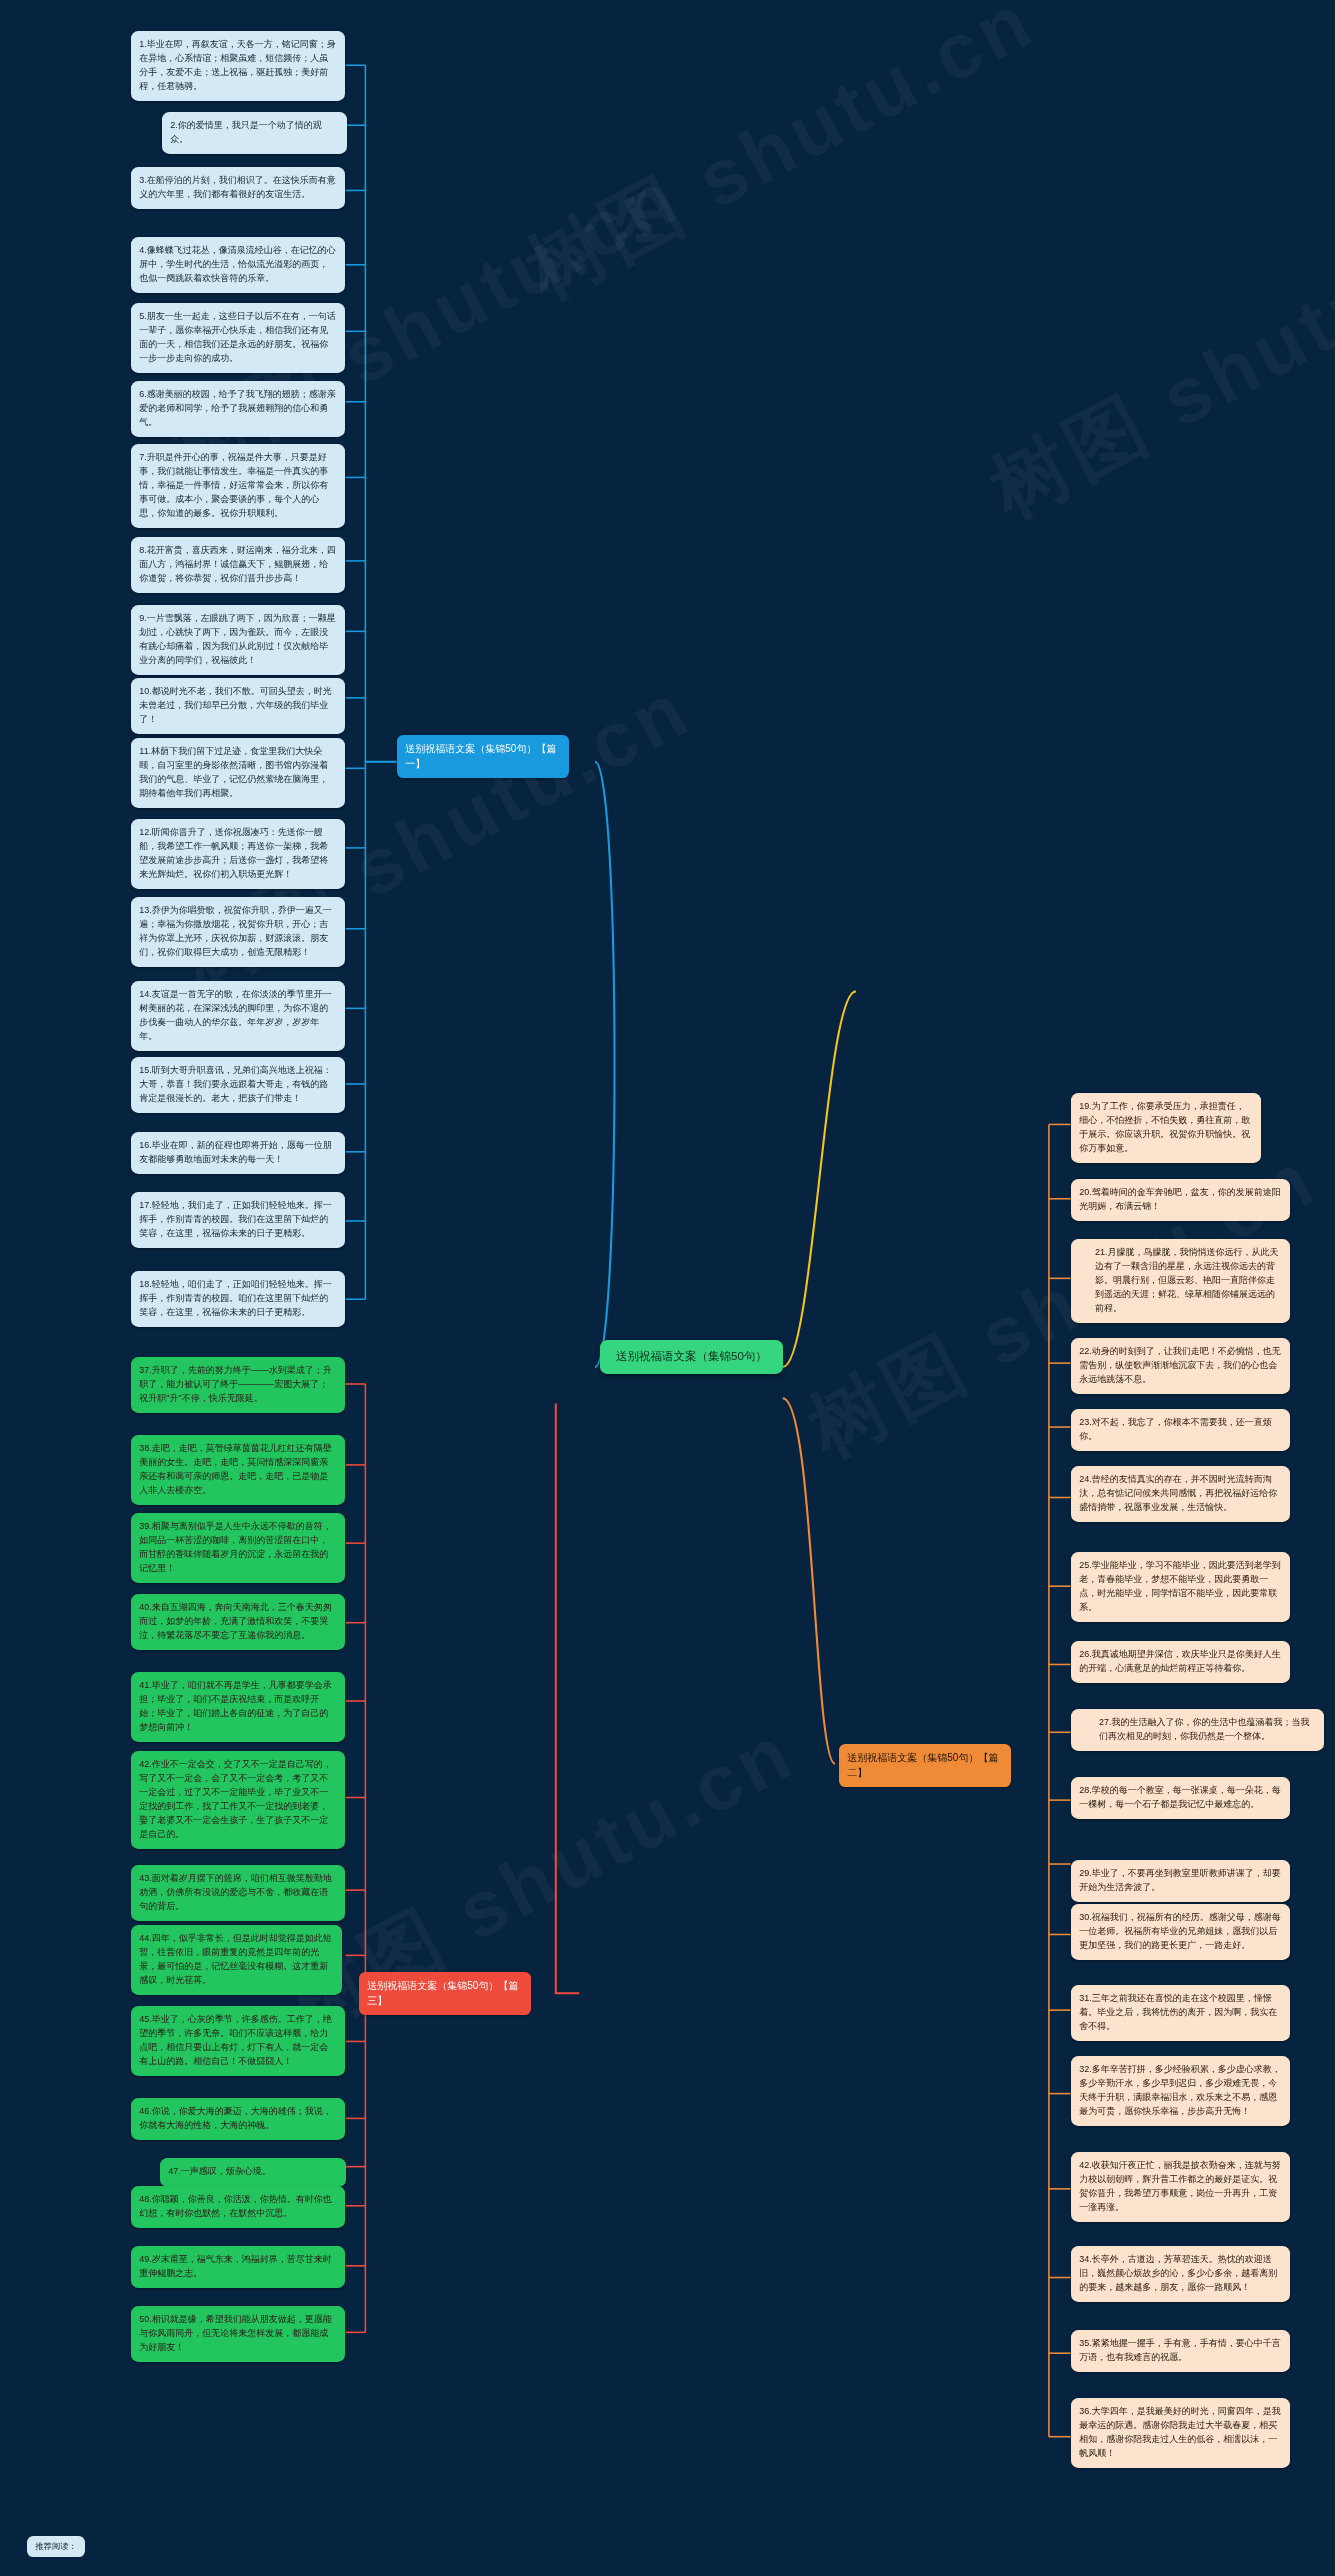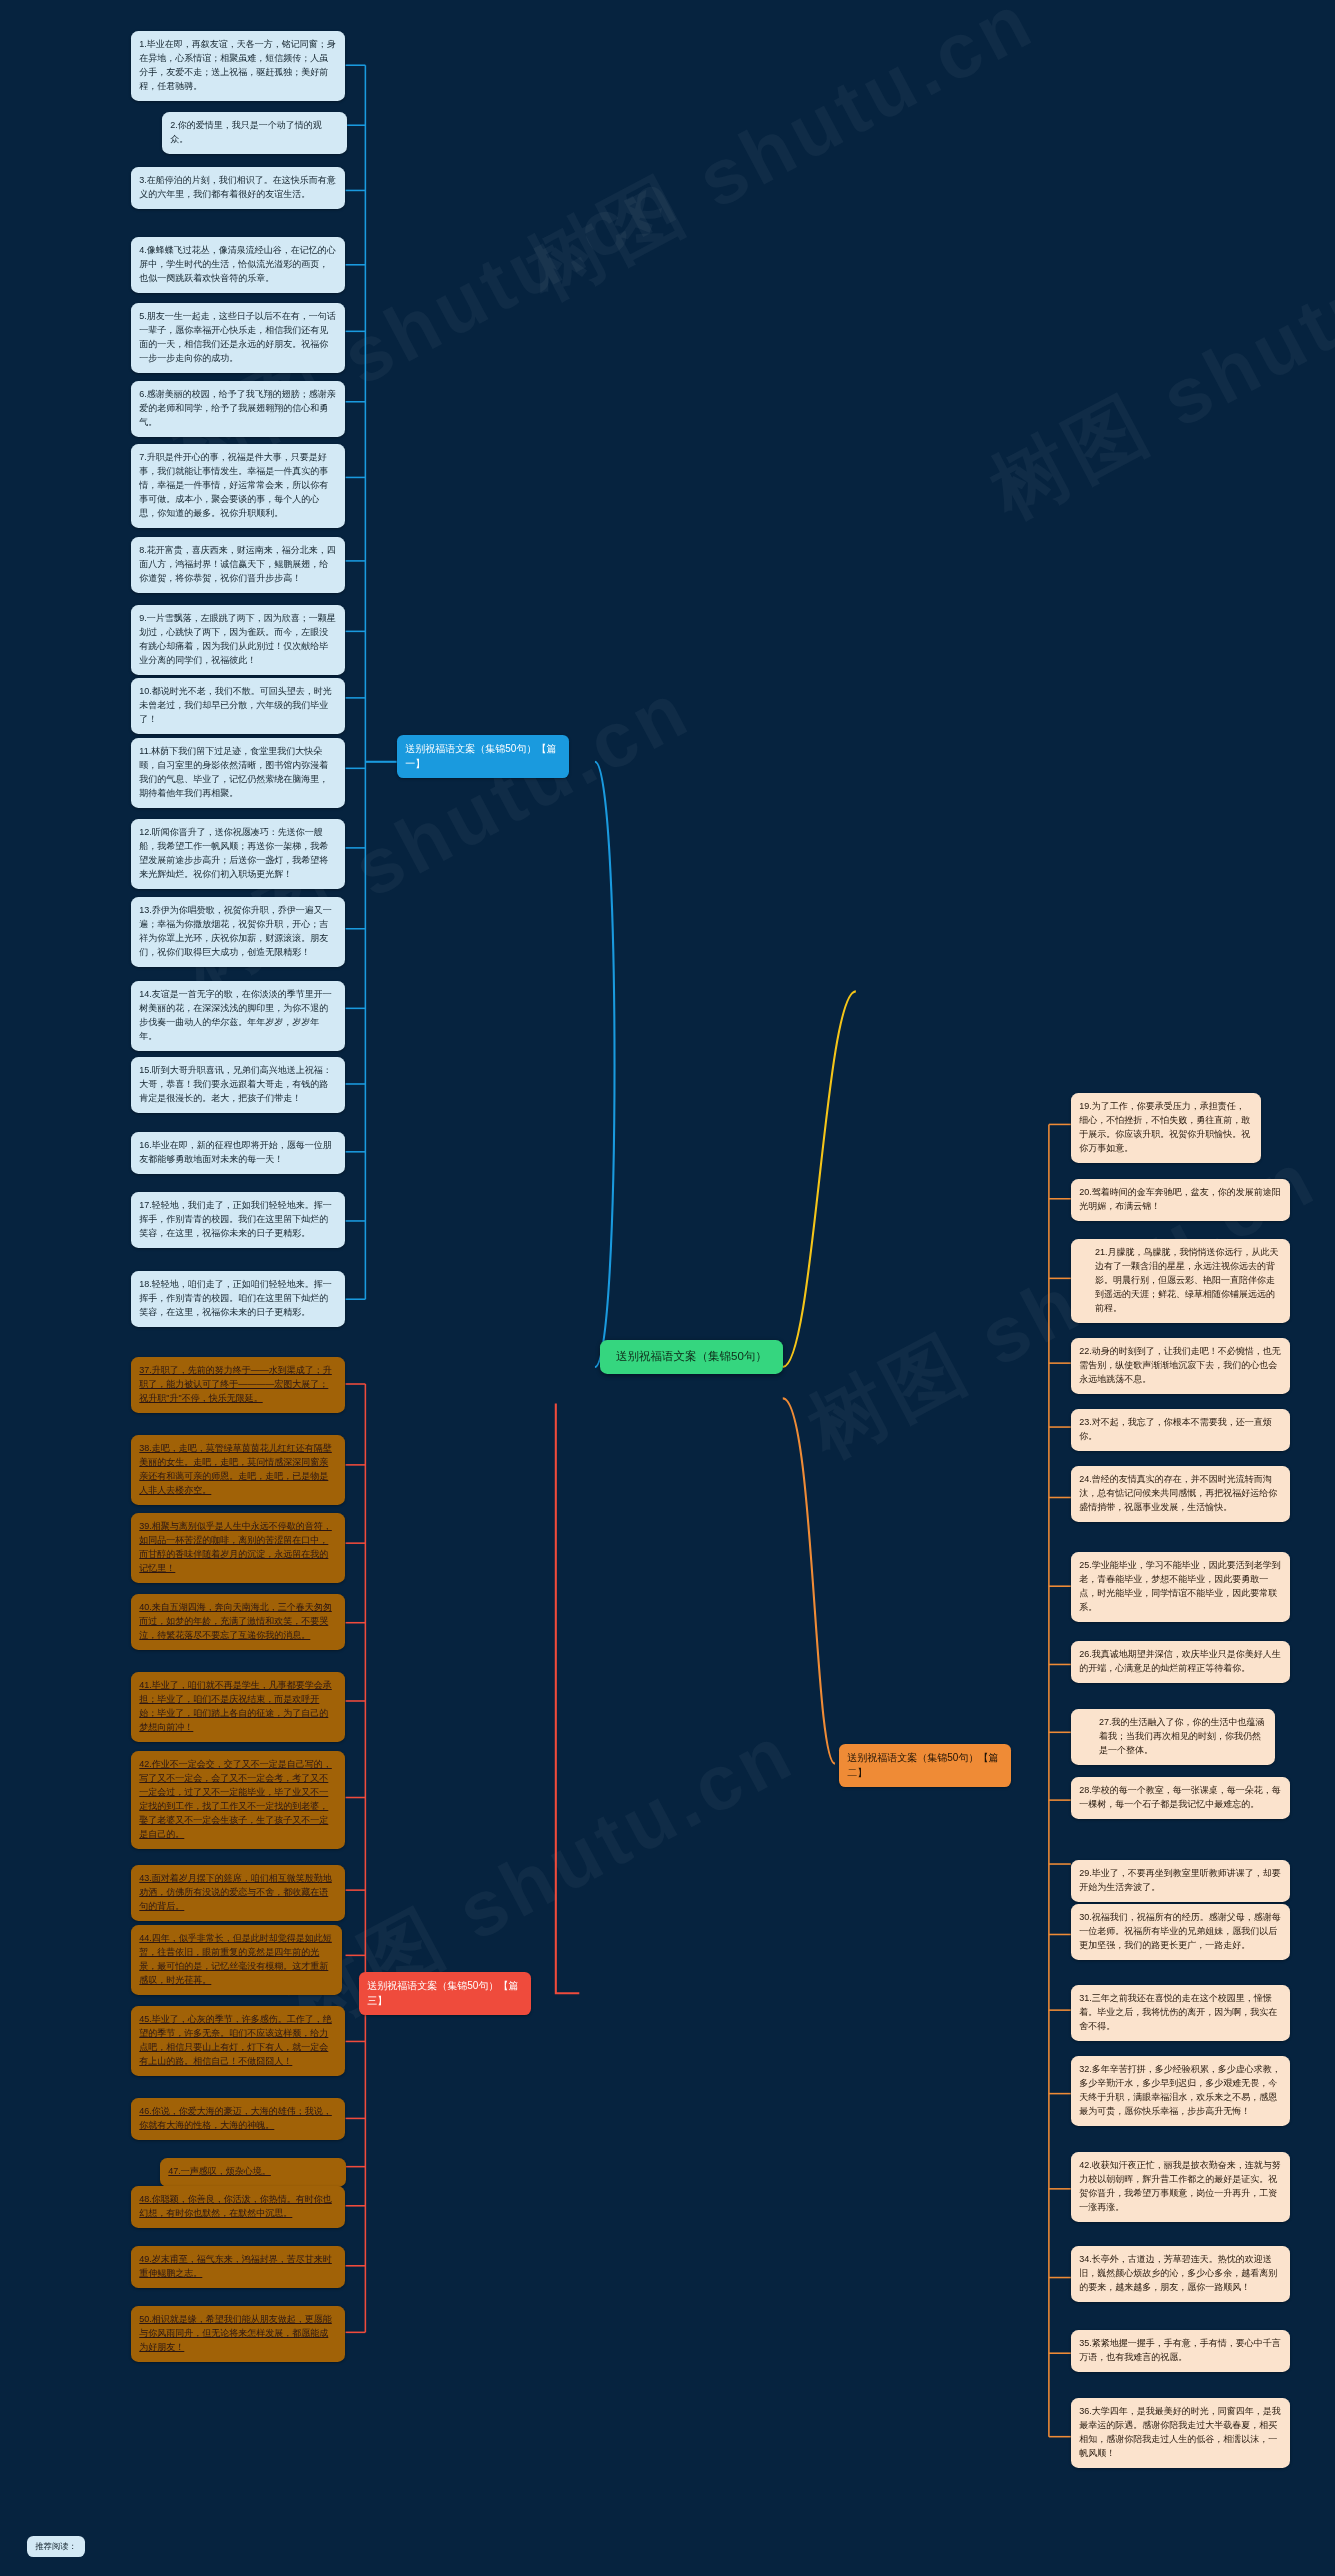--- a/index.html
+++ b/index.html
@@ -20,21 +20,21 @@
   .node{
     position:absolute;box-sizing:border-box;
     border-radius:7.3px;
     padding:7.3px 8.3px;
     line-height:1.55;
     word-break:break-all;
     box-shadow:0 1px 2.6px rgba(0,0,0,.35);
   }
   
   .leaf-blue{background:#d3e9f5;color:#12222c;font-size:9px;}
-  .leaf-pink{background:#a16207;color:#2a1513;font-size:9px;text-decoration:underline;}
+  .leaf-pink{background:#22c55e;color:#2a1513;font-size:9px;}
   .leaf-peach{background:#fbe3cd;color:#24160a;font-size:9px;}
 
   
   .branch{
     font-size:10px;line-height:1.5;font-weight:400;
     border-radius:6.3px;padding:6.3px 8.3px;
   }
   .branch-blue{background:#1a9ade;color:#ffffff;}
   .branch-orange{background:#ef8b36;color:#1d1206;}
   .branch-red{background:#ef4b3c;color:#ffffff;}
@@ -167,21 +167,21 @@
     </div>
   <div id="leaves-b2">
       <div class="node leaf-peach" style="left: 1071px; top: 1093px; width: 190px;">19.为了工作，你要承受压力，承担责任，细心，不怕挫折，不怕失败，勇往直前，敢于展示。你应该升职。祝贺你升职愉快。祝你万事如意。</div>
       <div class="node leaf-peach" style="left: 1071px; top: 1179px; width: 219px;">20.驾着時间的金车奔驰吧，盆友，你的发展前途阳光明媚，布满云锦！</div>
       <div class="node leaf-peach" style="left: 1071px; top: 1239px; width: 219px; padding-left: 24px;">21.月朦胧，鸟朦胧，我悄悄送你远行，从此天边有了一颗含泪的星星，永远注视你远去的背影。明晨行别，但愿云彩、艳阳一直陪伴你走到遥远的天涯；鲜花、绿草相随你铺展远远的前程。</div>
       <div class="node leaf-peach" style="left: 1071px; top: 1338px; width: 219px;">22.动身的时刻到了，让我们走吧！不必惋惜，也无需告别，纵使歌声渐渐地沉寂下去，我们的心也会永远地跳荡不息。</div>
       <div class="node leaf-peach" style="left: 1071px; top: 1409px; width: 219px;">23.对不起，我忘了，你根本不需要我，还一直烦你。</div>
       <div class="node leaf-peach" style="left: 1071px; top: 1466px; width: 219px;">24.曾经的友情真实的存在，并不因时光流转而淘汰，总有惦记问候来共同感慨，再把祝福好运给你盛情捎带，祝愿事业发展，生活愉快。</div>
       <div class="node leaf-peach" style="left: 1071px; top: 1552px; width: 219px;">25.学业能毕业，学习不能毕业，因此要活到老学到老，青春能毕业，梦想不能毕业，因此要勇敢一点，时光能毕业，同学情谊不能毕业，因此要常联系。</div>
       <div class="node leaf-peach" style="left: 1071px; top: 1641px; width: 219px;">26.我真诚地期望并深信，欢庆毕业只是你美好人生的开端，心满意足的灿烂前程正等待着你。</div>
-      <div class="node leaf-peach" style="left: 1071px; top: 1709px; width: 204px; padding-left: 28px;">27.我的生活融入了你，你的生活中也蕴涵着我；当我们再次相见的时刻，你我仍然是一个整体。</div>
+      <div class="node leaf-peach" style="left: 1071px; top: 1709px; width: 253px; padding-left: 28px;">27.我的生活融入了你，你的生活中也蕴涵着我；当我们再次相见的时刻，你我仍然是一个整体。</div>
       <div class="node leaf-peach" style="left: 1071px; top: 1777px; width: 219px;">28.学校的每一个教室，每一张课桌，每一朵花，每一棵树，每一个石子都是我记忆中最难忘的。</div>
       <div class="node leaf-peach" style="left: 1071px; top: 1844px; width: 219px; margin-top: 16px;">29.毕业了，不要再坐到教室里听教师讲课了，却要开始为生活奔波了。</div>
       <div class="node leaf-peach" style="left: 1071px; top: 1904px; width: 219px;">30.祝福我们，祝福所有的经历。感谢父母，感谢每一位老师。祝福所有毕业的兄弟姐妹，愿我们以后更加坚强，我们的路更长更广，一路走好。</div>
       <div class="node leaf-peach" style="left: 1071px; top: 1985px; width: 219px;">31.三年之前我还在喜悦的走在这个校园里，憧憬着。毕业之后，我将忧伤的离开，因为啊，我实在舍不得。</div>
       <div class="node leaf-peach" style="left: 1071px; top: 2056px; width: 219px;">32.多年辛苦打拼，多少经验积累，多少虚心求教，多少辛勤汗水，多少早到迟归，多少艰难无畏，今天终于升职，满眼幸福泪水，欢乐来之不易，感恩最为可贵，愿你快乐幸福，步步高升无悔！</div>
       <div class="node leaf-peach" style="left: 1071px; top: 2152px; width: 219px;">42.收获知汗夜正忙，丽我是披衣勤奋来，连就与努力校以朝朝晖，辉升昔工作都之的最好是证实。祝贺你晋升，我希望万事顺意，岗位一升再升，工资一涨再涨。</div>
       <div class="node leaf-peach" style="left: 1071px; top: 2246px; width: 219px;">34.长亭外，古道边，芳草碧连天。热忱的欢迎送旧，巍然颜心烦故乡的沁，多少心多余，越看离别的要来，越来越多，朋友，愿你一路顺风！</div>
       <div class="node leaf-peach" style="left: 1071px; top: 2330px; width: 219px;">35.紧紧地握一握手，手有意，手有情，要心中千言万语，也有我难言的祝愿。</div>
       <div class="node leaf-peach" style="left: 1071px; top: 2398px; width: 219px;">36.大学四年，是我最美好的时光，同窗四年，是我最幸运的际遇。感谢你陪我走过大半载春夏，相买相知，感谢你陪我走过人生的低谷，相濡以沫，一帆风顺！</div>
     </div>

